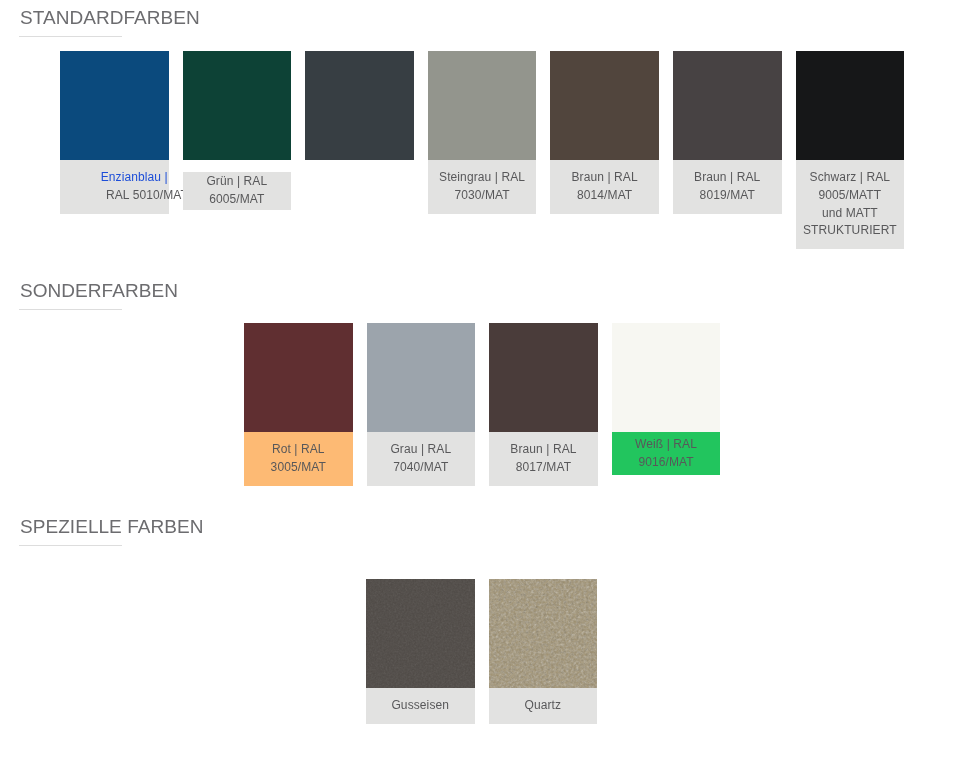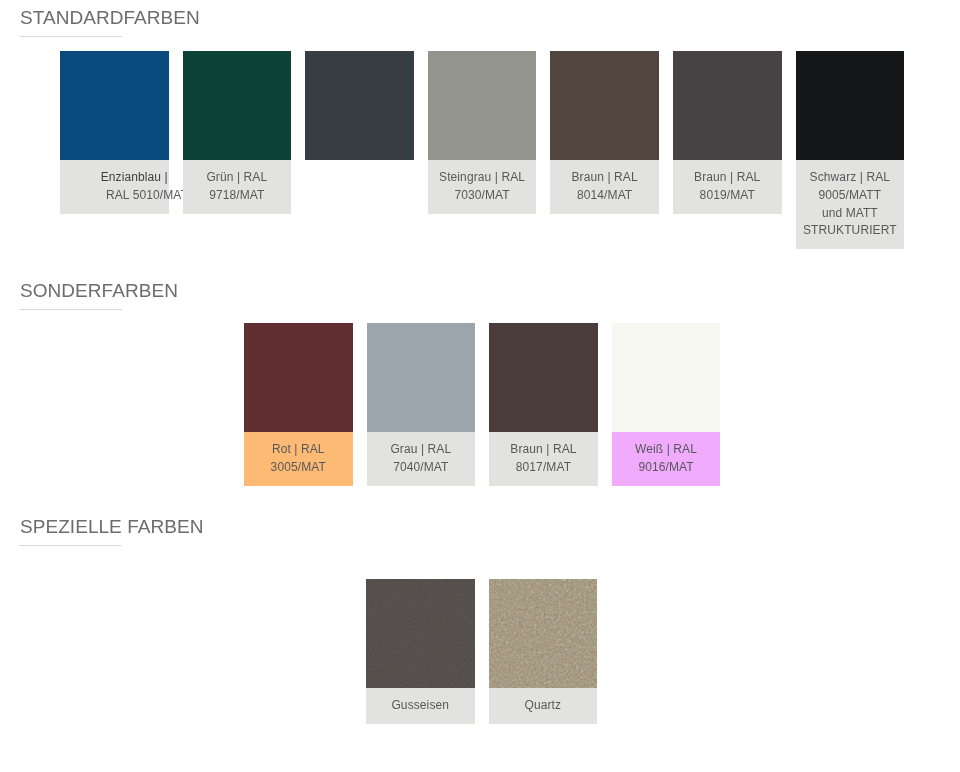--- a/index.html
+++ b/index.html
@@ -35,29 +35,29 @@
 
 <div class="section">
     <div class="sec-head">
       <div class="sec-title" style="top: 8px; color: rgb(108, 108, 111);">STANDARDFARBEN</div>
       <div class="sec-rule" style="top: 36px; width: 103px; background: rgb(221, 221, 221);"></div>
     </div>
     <div class="cards" style="top: 51px; left: 60px;">
         <div class="card" title="Enzianblau | RAL 5010/MAT" style="left: 0px;">
     <div class="chip" style="background: rgb(11, 74, 125);"></div>
     <div class="cap" style="height: 54px; background: rgb(226, 226, 225);">
-            <span class="ln" style="color: #404040; margin-left: 40px;">Enzianblau |</span>
+            <span class="ln" style="color: #1d4ed8; margin-left: 40px;">Enzianblau |</span>
             <span class="ln" style="color: rgb(88, 88, 90); margin-left: 46px;">RAL 5010/MAT</span>
           </div>
   </div>
         <div class="card" title="Grün | RAL 6005/MAT" style="left: 122.6px;">
     <div class="chip" style="background: rgb(13, 66, 54);"></div>
-    <div class="cap" style="height: 54px; background: rgb(226, 226, 225);">
+    <div class="cap" style="height: 38px; background: rgb(226, 226, 225); margin-top: 12px;">
             <span class="ln" style="color: rgb(88, 88, 90);">Grün | RAL</span>
-            <span class="ln" style="color: rgb(88, 88, 90);">9718/MAT</span>
+            <span class="ln" style="color: rgb(88, 88, 90);">6005/MAT</span>
           </div>
   </div>
         <div class="card" title="Anthrazitgrau | RAL 7016/MAT" style="left: 245.2px;">
     <div class="chip" style="background: rgb(55, 62, 67);"></div>
   </div>
         <div class="card" title="Steingrau | RAL 7030/MAT" style="left: 367.8px;">
     <div class="chip" style="background: rgb(147, 149, 141);"></div>
     <div class="cap" style="height: 54px; background: rgb(226, 226, 225);">
             <span class="ln" style="color: rgb(88, 88, 90);">Steingrau | RAL</span>
             <span class="ln" style="color: rgb(88, 88, 90);">7030/MAT</span>
@@ -110,21 +110,21 @@
   </div>
         <div class="card" title="Braun | RAL 8017/MAT" style="left: 245.2px;">
     <div class="chip" style="background: rgb(74, 60, 58);"></div>
     <div class="cap" style="height: 54px; background: rgb(226, 226, 225);">
             <span class="ln" style="color: rgb(88, 88, 90);">Braun | RAL</span>
             <span class="ln" style="color: rgb(88, 88, 90);">8017/MAT</span>
           </div>
   </div>
         <div class="card" title="Weiß | RAL 9016/MAT" style="left: 367.8px;">
     <div class="chip" style="background: rgb(247, 247, 242);"></div>
-    <div class="cap" style="height: 54px; background: #f0abfc;">
+    <div class="cap" style="height: 43px; background: #22c55e;">
             <span class="ln" style="color: rgb(88, 88, 90);">Weiß | RAL</span>
             <span class="ln" style="color: rgb(88, 88, 90);">9016/MAT</span>
           </div>
   </div>
       </div>
   </div>
     <div class="section">
     <div class="sec-head">
       <div class="sec-title" style="top: 517px; color: rgb(108, 108, 111);">SPEZIELLE FARBEN</div>
       <div class="sec-rule" style="top: 545px; width: 103px; background: rgb(221, 221, 221);"></div>

